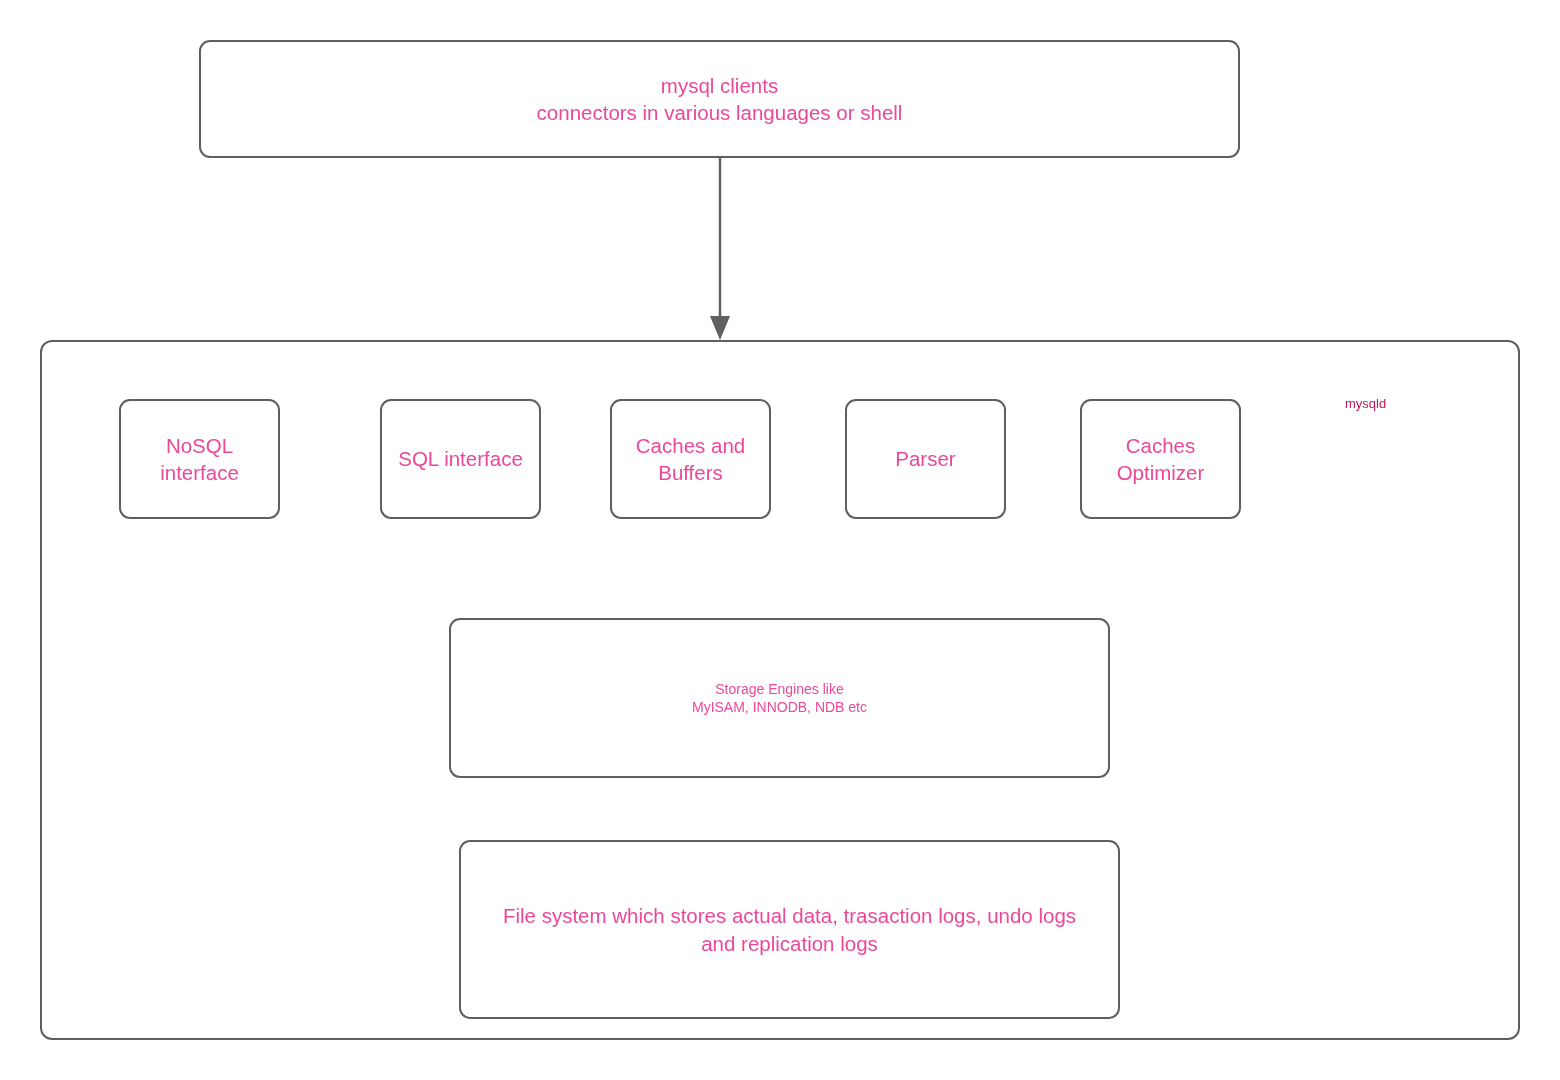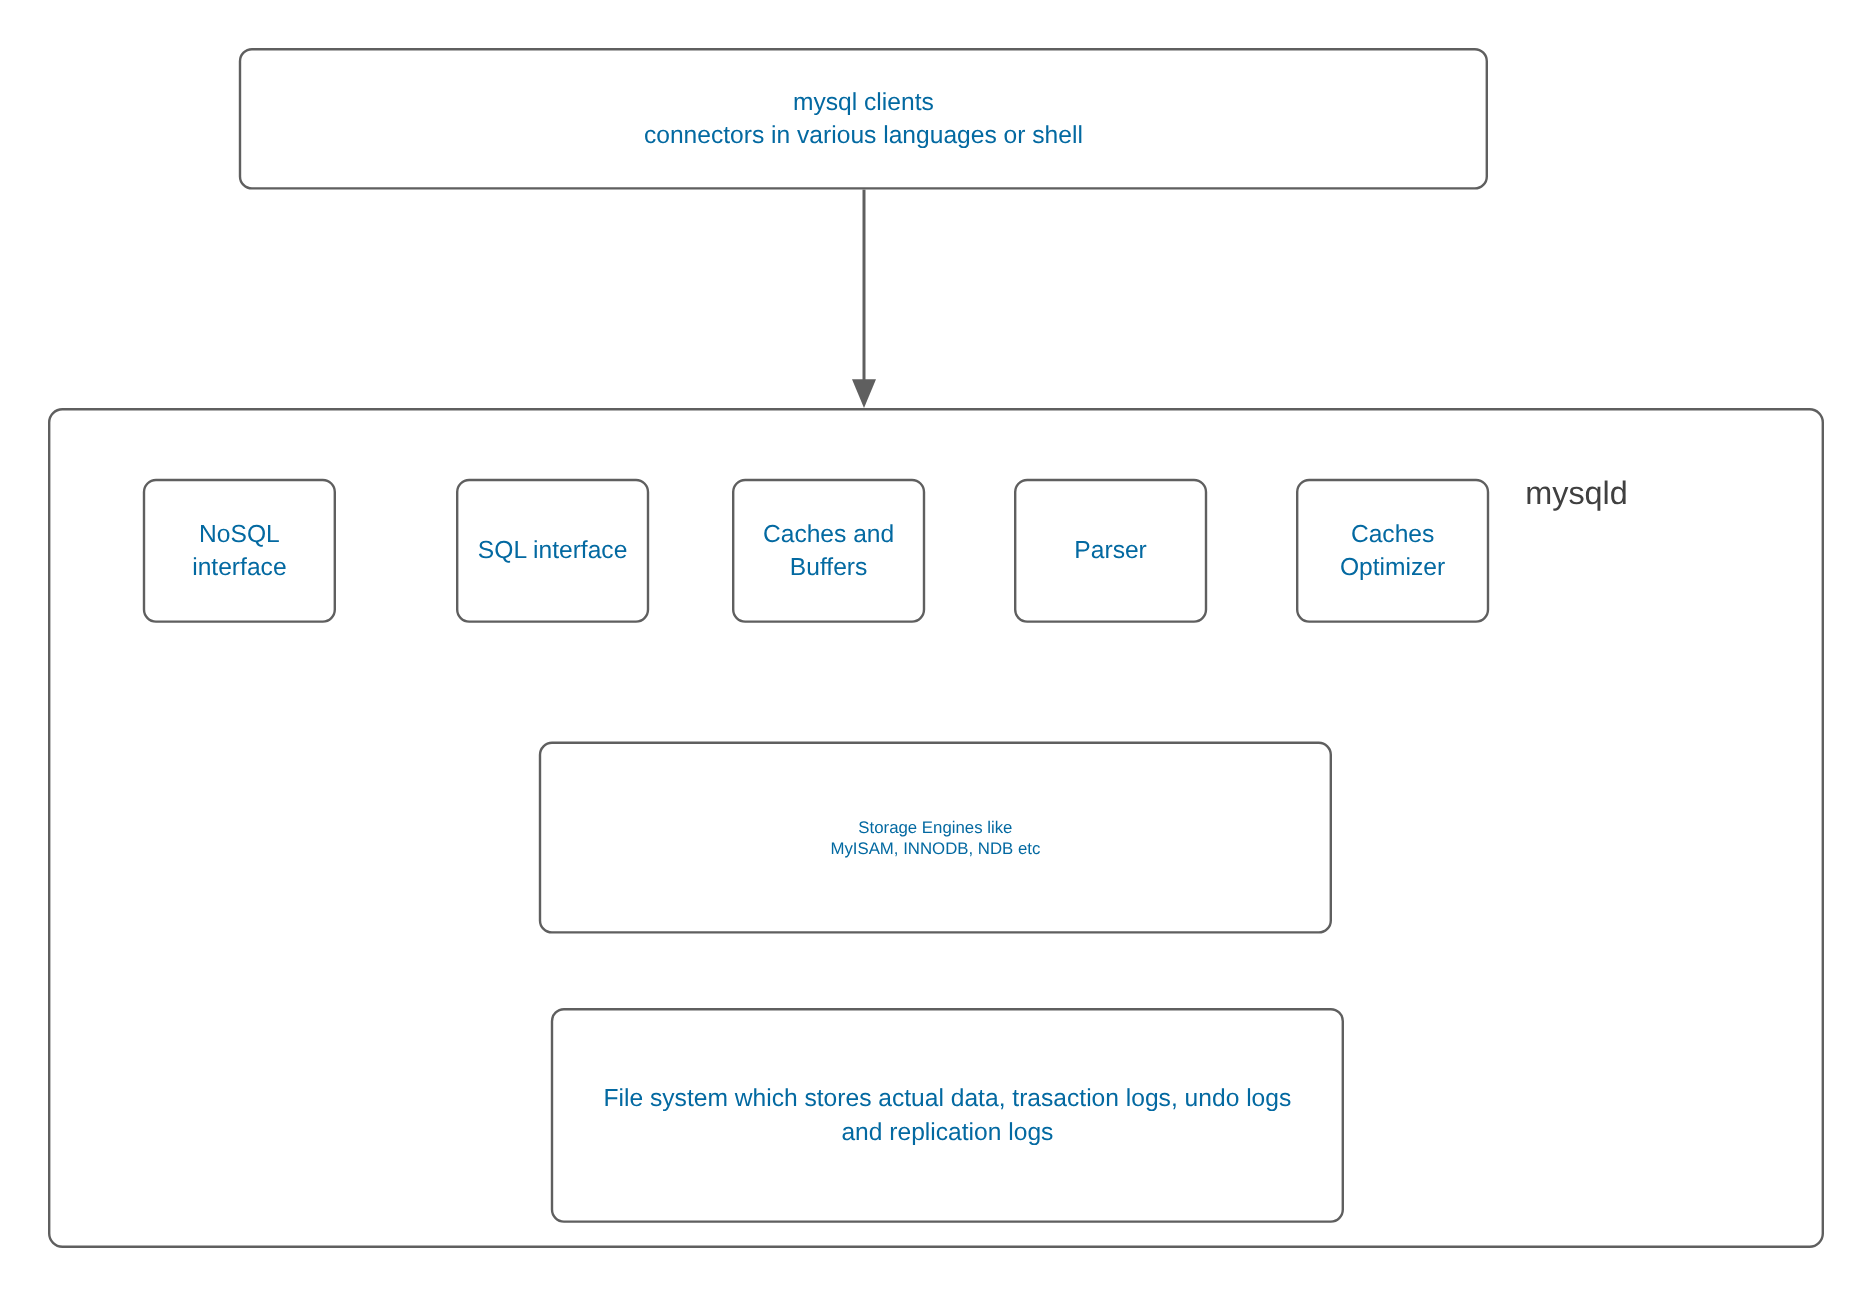--- a/index.html
+++ b/index.html
@@ -21,21 +21,21 @@
   .node {
     position: absolute;
     box-sizing: border-box;
     background: #ffffff;
     border: 2px solid #5f5f5f;
     border-radius: 11px;
     display: flex;
     align-items: center;
     justify-content: center;
     text-align: center;
-    color: #0369a1;
+    color: #ec4899;
     line-height: 1.32;
     white-space: pre-line;
     font-weight: 400;
   }
 
   
   #clients-box {
     left: 199px;
     top: 40px;
     width: 1041px;
@@ -48,24 +48,24 @@
     left: 40px;
     top: 340px;
     width: 1480px;
     height: 700px;
     border-radius: 12px;
     justify-content: flex-start;
     align-items: flex-start;
   }
   #mysqld-label {
     position: absolute;
-    left: 1271px;
+    left: 1345px;
     top: 396px;
-    font-size: 27px;
-    color: #404040;
+    font-size: 13px;
+    color: #be185d;
     white-space: nowrap;
   }
 
   
   .component {
     top: 399px;
     width: 161px;
     height: 120px;
     font-size: 20.5px;
   }

